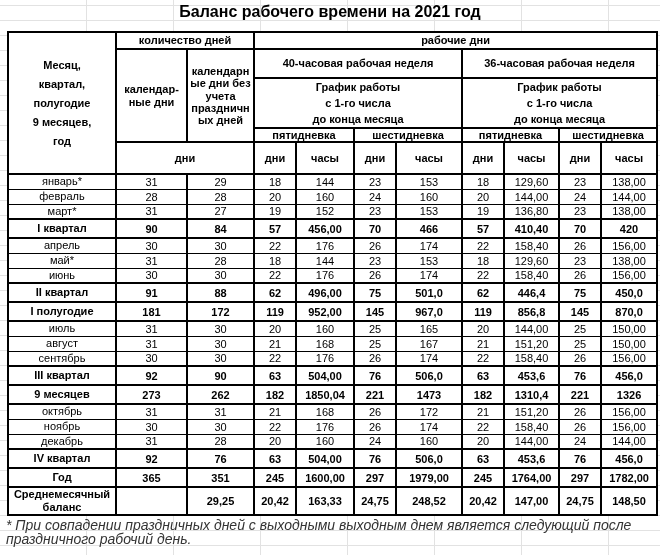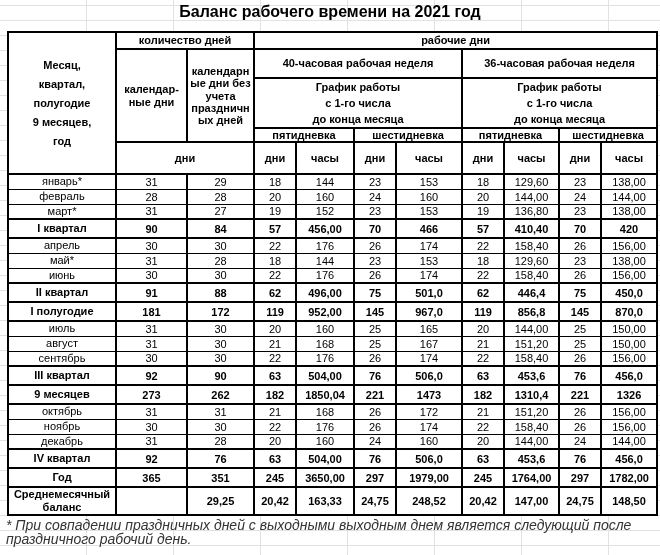--- a/index.html
+++ b/index.html
@@ -355,21 +355,21 @@
         <td>63</td>
         <td>453,6</td>
         <td>76</td>
         <td>456,0</td>
       </tr>
       <tr class="summary">
         <td class="label">Год</td>
         <td>365</td>
         <td>351</td>
         <td>245</td>
-        <td>3650,00</td>
+        <td>1600,00</td>
         <td>297</td>
         <td>1979,00</td>
         <td>245</td>
         <td>1764,00</td>
         <td>297</td>
         <td>1782,00</td>
       </tr>
       <tr class="balance-row">
         <td class="label">Среднемесячный баланс</td>
         <td></td>

